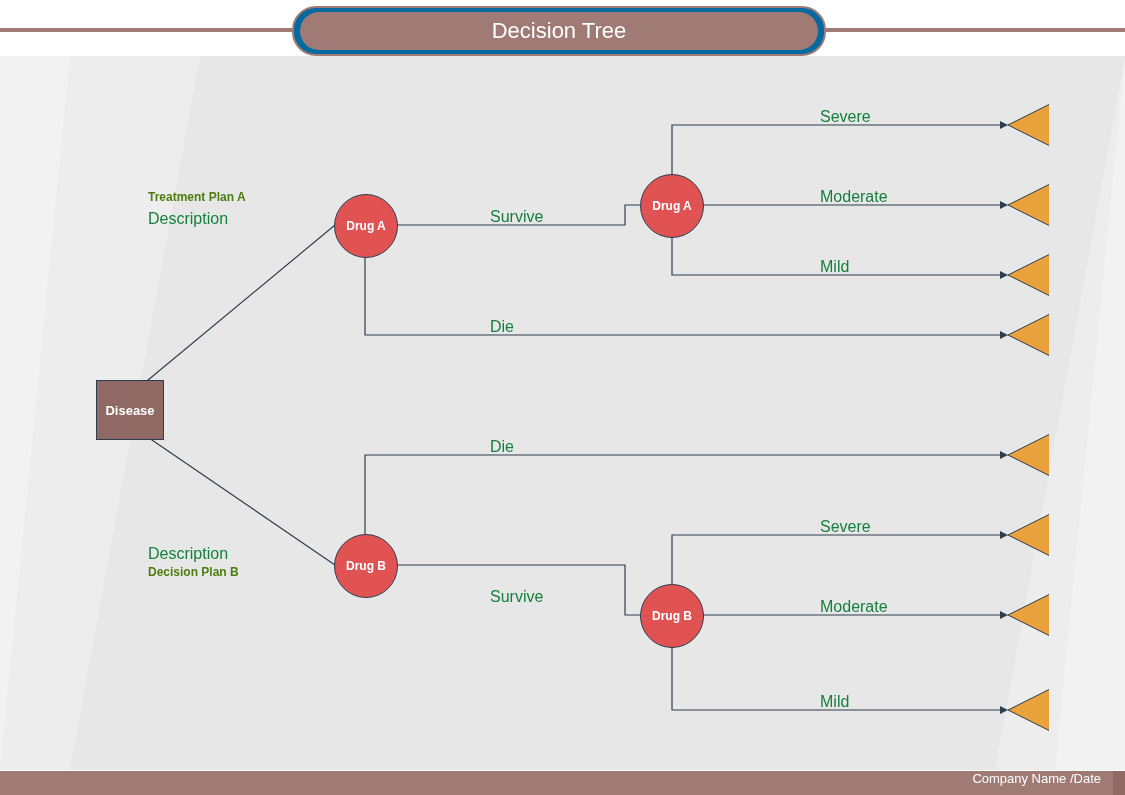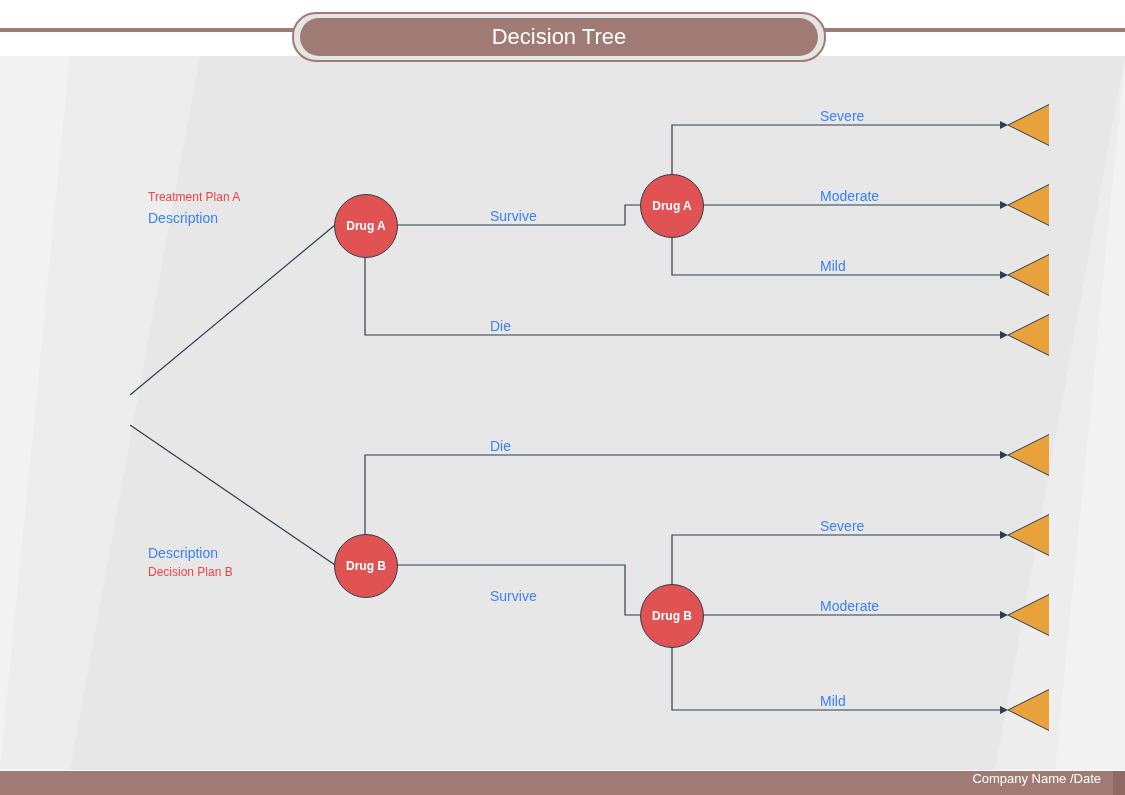--- a/index.html
+++ b/index.html
@@ -2,41 +2,41 @@
 <html><head>
 <meta charset="utf-8">
 <style>
 html,body{margin:0;padding:0;width:1125px;height:795px;background:#fff;font-family:Arial,Helvetica,sans-serif;overflow:hidden}
 #stage{position:relative;width:1125px;height:795px}
 svg{position:absolute;top:0;left:0}
 .abs{position:absolute}
 
 
 .topbar{position:absolute;top:28px;left:0;right:0;height:4px;background:#a07a74}
-.titlewrap{position:absolute;top:12px;left:292px;width:530px;height:46px;border:2px solid #a07a74;border-radius:24px;background:#e5e5e5}
+.titlewrap{position:absolute;top:6px;left:292px;width:530px;height:46px;border:2px solid #a07a74;border-radius:24px;background:#0369a1}
 .titlepill{position:absolute;top:4px;left:6px;right:6px;bottom:4px;border-radius:20px;background:#a07a74;color:#fff;font-size:22px;display:flex;align-items:center;justify-content:center}
 
 
 .footer{position:absolute;left:0;right:0;bottom:0;height:24px;background:#a07a74}
 .footercap{position:absolute;right:0;bottom:0;width:12px;height:24px;background:#8f6964}
 .footertxt{position:absolute;right:24px;bottom:9px;color:#fff;font-size:13px}
 
 
 .square{position:absolute;width:66px;height:58px;background:#8f6964;border:1px solid #2c3e50;color:#fff;font-weight:bold;font-size:13px;display:flex;align-items:center;justify-content:center}
 
 
 .circle{position:absolute;width:62px;height:62px;border-radius:50%;background:#e15353;border:1px solid #2c3e50;color:#fff;font-size:12px;font-weight:bold;display:flex;align-items:center;justify-content:center;text-align:center}
 
 
 .tri{position:absolute;width:0;height:0;border-top:20px solid transparent;border-bottom:20px solid transparent;border-right:40px solid #e9a13b}
 .triEdge{position:absolute;width:0;height:0;border-top:21px solid transparent;border-bottom:21px solid transparent;border-right:42px solid #2c3e50}
 
 
-.lbl{position:absolute;font-size:14px;color:#3b82f6}
-.lblb{position:absolute;font-size:12px;color:#ef4444;font-weight:normal}
+.lbl{position:absolute;font-size:16px;color:#15803d}
+.lblb{position:absolute;font-size:12px;color:#4d7c0f;font-weight:bold}
 </style>
 </head>
 <body>
 
 <div id="stage">
 
   <svg width="1125" height="795">
     <polygon points="0,56 1125,56 1125,770 0,770" fill="#f2f2f2"></polygon>
     <polygon points="0,770 70,56 1125,56 1055,770" fill="#ededed"></polygon>
     <polygon points="70,770 200,56 1125,56 995,770" fill="#e7e7e7"></polygon>
@@ -81,20 +81,21 @@
       <polygon points="1000,201 1000,209 1008,205"></polygon>
       <polygon points="1000,271 1000,279 1008,275"></polygon>
       <polygon points="1000,331 1000,339 1008,335"></polygon>
       <polygon points="1000,451 1000,459 1008,455"></polygon>
       <polygon points="1000,531 1000,539 1008,535"></polygon>
       <polygon points="1000,611 1000,619 1008,615"></polygon>
       <polygon points="1000,706 1000,714 1008,710"></polygon>
     </g>
   </svg>
 
+  <div class="square abs" style="left:96px;top:380px">Disease</div>
 
   <div class="circle abs" style="left:334px;top:194px">Drug A</div>
   <div class="circle abs" style="left:640px;top:174px">Drug A</div>
   <div class="circle abs" style="left:334px;top:534px">Drug  B</div>
   <div class="circle abs" style="left:640px;top:584px">Drug  B</div>
 
   <div class="triEdge abs" style="left:1007px;top:104px"></div>
   <div class="tri abs" style="left:1009px;top:105px"></div>
 
   <div class="triEdge abs" style="left:1007px;top:184px"></div>

